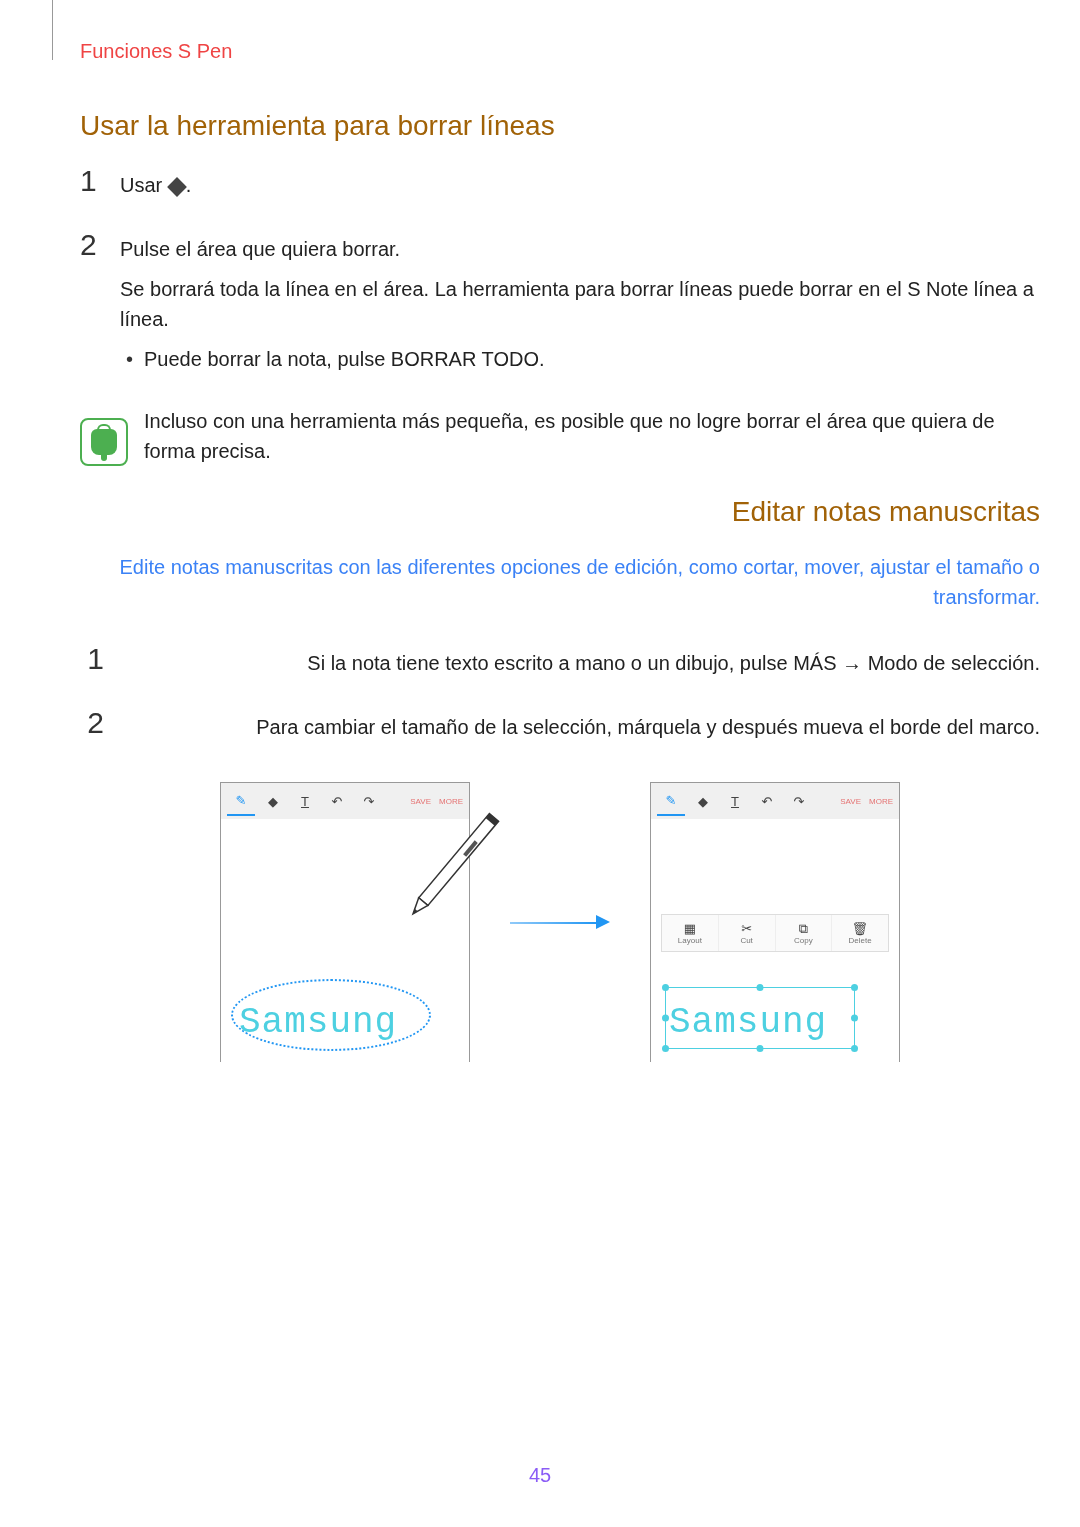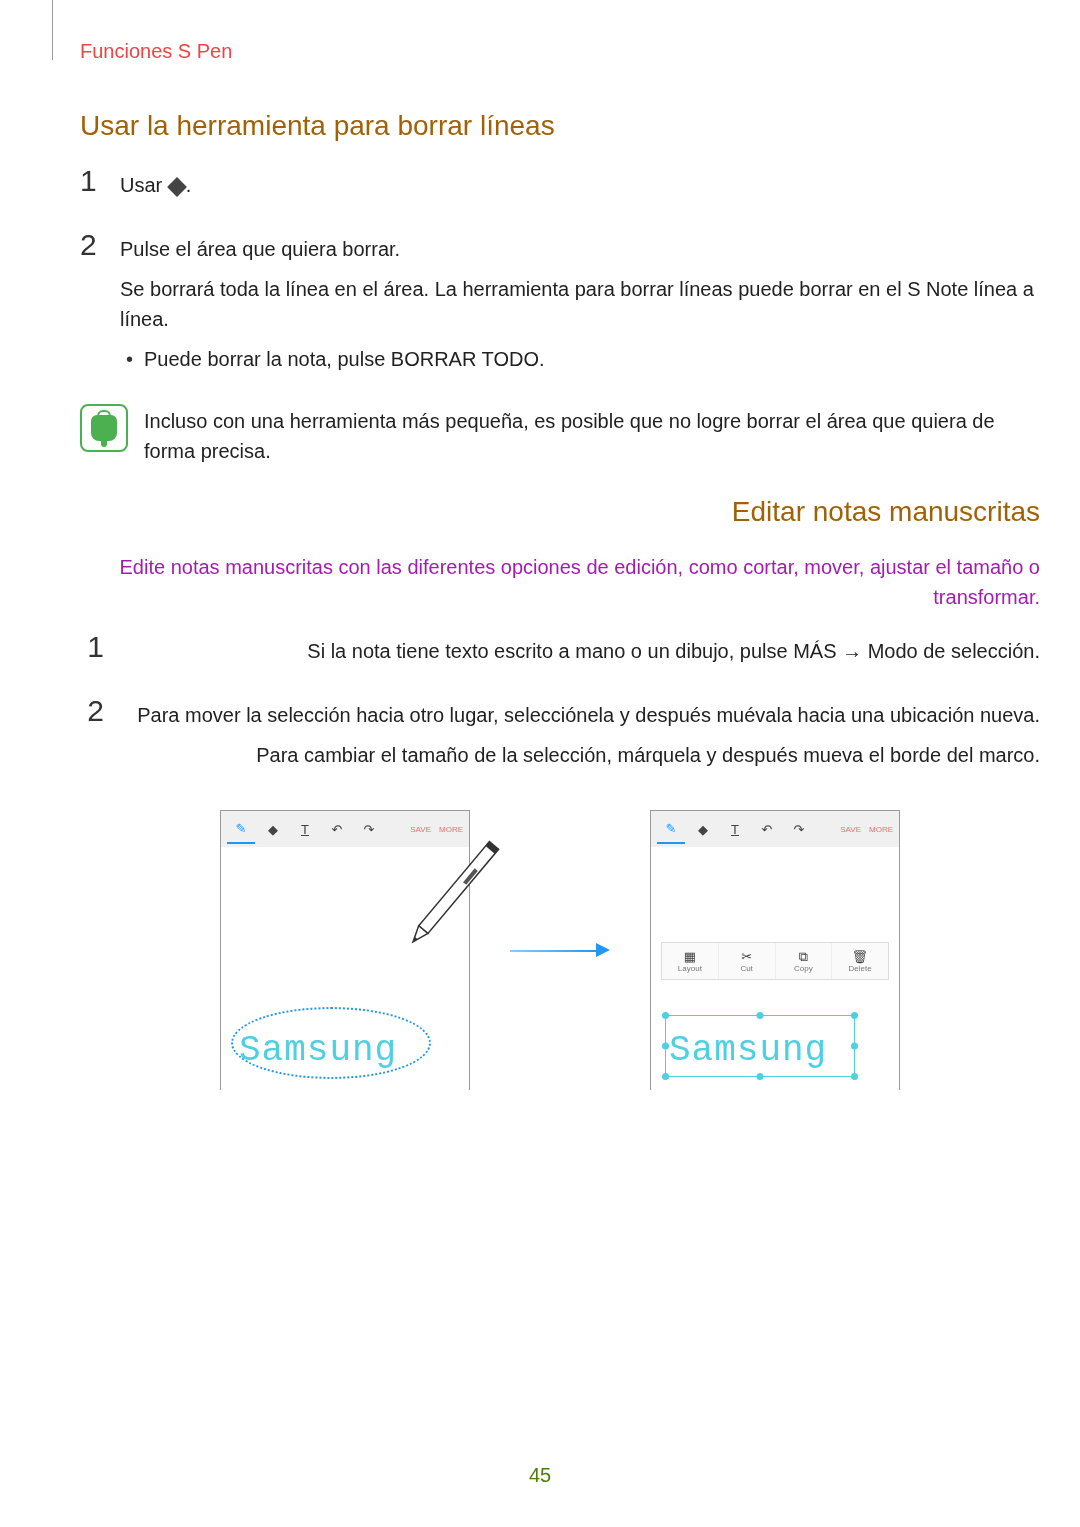--- a/index.html
+++ b/index.html
@@ -77,21 +77,21 @@
     }
     .bullet-list li::before {
       content: "•";
       position: absolute;
       left: 6px;
       top: 0;
       color: #333;
     }
     .note-box {
       display: flex;
-      align-items: flex-start;
+      align-items: flex-end;
       margin: 10px 0 30px 0;
     }
     .note-icon-wrapper {
       width: 48px;
       height: 48px;
       border: 2px solid #4caf50;
       border-radius: 8px;
       display: flex;
       align-items: center;
       justify-content: center;
@@ -133,23 +133,23 @@
       color: #222;
       line-height: 1.5;
       padding-top: 2px;
     }
     .section2 {
       margin-top: 30px;
       text-align: right;
     }
     .intro-text {
       font-size: 20px;
-      color: #a21caf;
+      color: #3b82f6;
       line-height: 1.5;
-      margin-bottom: 20px;
+      margin-bottom: 32px;
     }
     .eraser-icon {
       display: inline-block;
       width: 14px;
       height: 14px;
       background: #444;
       transform: rotate(45deg);
       margin: 0 2px;
       vertical-align: middle;
     }
@@ -318,21 +318,21 @@
       border-left: 14px solid #2196f3;
       border-top: 7px solid transparent;
       border-bottom: 7px solid transparent;
     }
     .page-number {
       position: absolute;
       bottom: 40px;
       left: 50%;
       transform: translateX(-50%);
       font-size: 20px;
-      color: #4d7c0f;
+      color: #8b5cf6;
     }
   </style>
 </head>
 <body>
 
 <div class="left-border"></div>
 <div class="header-label">Funciones S Pen</div>
 
 <div class="content">
 
@@ -374,21 +374,20 @@
       <div class="step-content">
         <p>
           <span>Si la nota tiene texto escrito a mano o un dibujo, pulse </span><span>MÁS</span><span class="arrow"> → </span><span>Modo de selección</span><span>.</span>
         </p>
       </div>
     </div>
 
     <div class="step">
       <div class="step-num">2</div>
       <div class="step-content">
-        <p>Para mover la selección hacia otro lugar, selecciónela y después muévala hacia una ubicación nueva.</p>
         <p>Para cambiar el tamaño de la selección, márquela y después mueva el borde del marco.</p>
       </div>
     </div>
 
     <div class="illustration-container">
 
       <div class="phone-screen">
         <div class="toolbar">
           <div class="tool-item active">
               <span class="ticon">✎</span>

